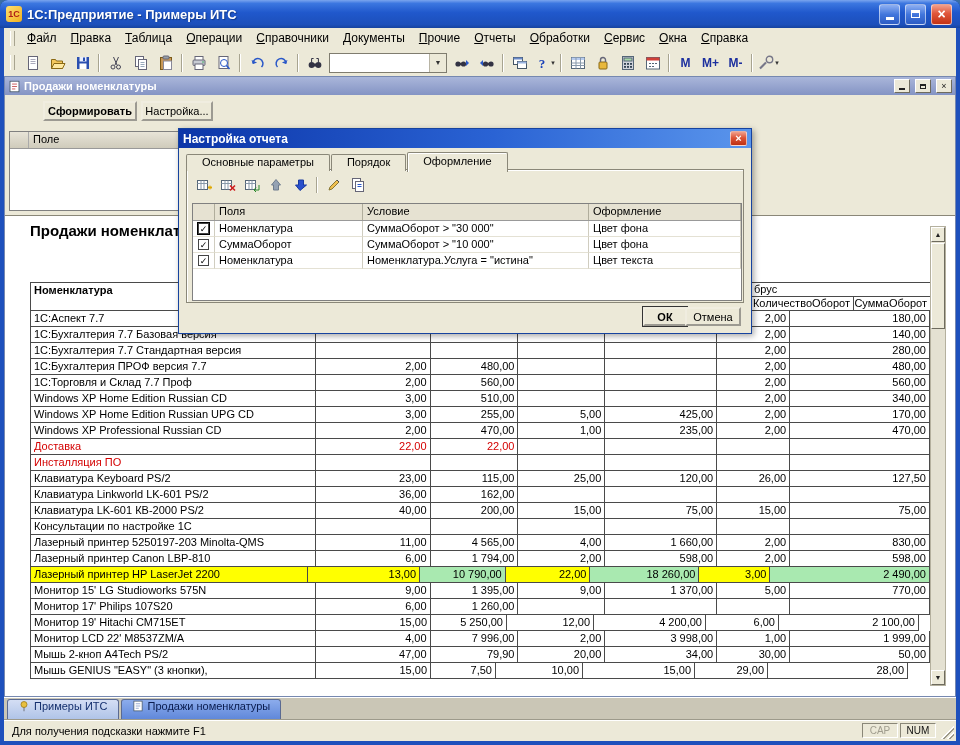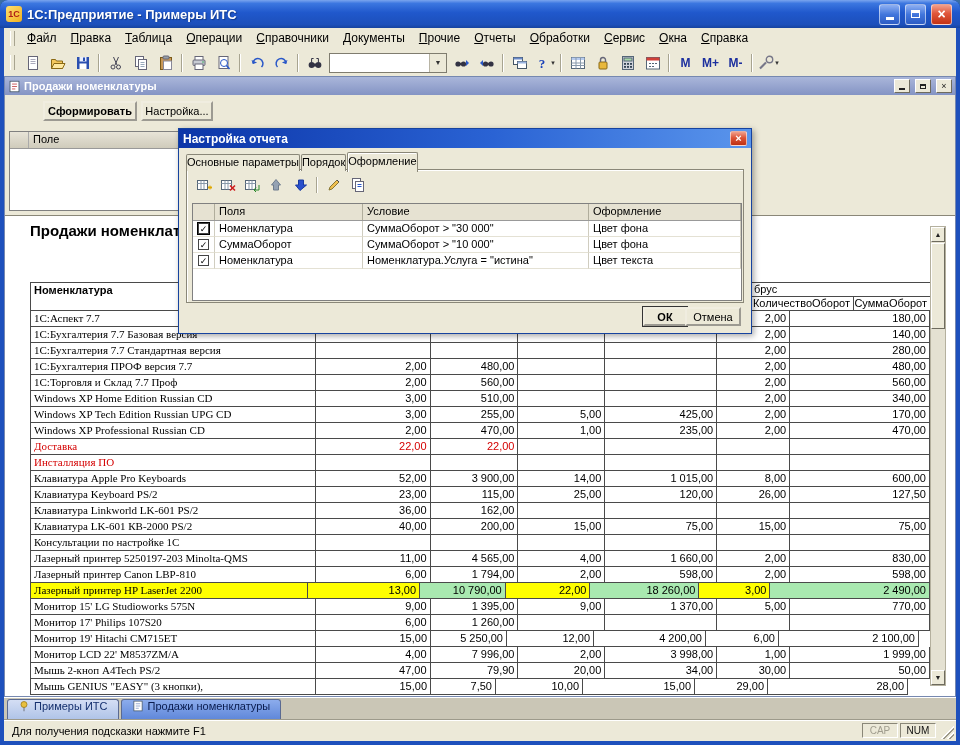--- a/index.html
+++ b/index.html
@@ -61,21 +61,21 @@
           border-bottom:1px solid #4a4a4a;font-weight:bold;padding:1px 0 0 3px;}
   .rhgroup{position:absolute;left:285px;top:0;width:615px;height:14px;box-sizing:border-box;border-right:1px solid #4a4a4a;border-bottom:1px solid #4a4a4a;}
   .rhgroup span{position:absolute;left:438px;top:0;line-height:13px;}
   .rhrow{position:absolute;left:285px;top:14px;height:14px;display:flex;}
   .rhc{box-sizing:border-box;border-right:1px solid #4a4a4a;border-bottom:1px solid #4a4a4a;text-align:right;
        padding-right:3px;line-height:13px;white-space:nowrap;overflow:hidden;height:14px;}
   .rbody{border-left:1px solid #4a4a4a;}
   .rrow{display:flex;height:16px;}
   .rcell{box-sizing:border-box;border-right:1px solid #4a4a4a;border-bottom:1px solid #4a4a4a;line-height:15px;
          white-space:nowrap;overflow:hidden;height:16px;}
-  .rcell.name{width:285px;padding-left:3px;font-family:Liberation Serif, serif;}
+  .rcell.name{width:285px;padding-left:3px;}
   .rcell.num{text-align:right;padding-right:3px;}
   .vscroll{position:absolute;left:925px;top:10px;width:16px;bottom:10px;background:#E4E1D2;border:1px solid #b4b09e;box-sizing:border-box;}
   .vs-btn{position:absolute;left:0;width:14px;height:15px;background:#ECE9D8;border:1px solid;border-color:#fff #6e6b5e #6e6b5e #fff;
           font-size:7px;text-align:center;line-height:13px;color:#222;box-sizing:border-box;}
   .vs-up{top:0;} .vs-down{bottom:0;}
   .vs-thumb{position:absolute;left:0;top:16px;width:14px;height:86px;background:#ECE9D8;border:1px solid;
             border-color:#fff #6e6b5e #6e6b5e #fff;box-sizing:border-box;}
   
   .bottom-tabs{position:absolute;left:0;right:0;bottom:22px;height:22px;background:#cac6b6;border-top:1px solid #fff;
                display:flex;align-items:flex-end;padding-left:3px;gap:2px;box-sizing:border-box;}
@@ -94,21 +94,21 @@
            background:linear-gradient(135deg,transparent 0 55%,#fff 55% 62%,#9d9a8b 62% 70%,transparent 70% 76%,#fff 76% 81%,#9d9a8b 81% 89%,transparent 89%);}
   
   .dialog{position:absolute;left:178px;top:128px;width:574px;height:206px;background:#ECE9D8;border:1px solid #16439f;
           box-shadow:2px 2px 6px rgba(0,0,0,.35);z-index:40;box-sizing:border-box;}
   .dlg-title{height:19px;background:linear-gradient(90deg,#0c35a8 0%,#2a63d4 55%,#5a95ec 100%);display:flex;
              align-items:center;color:#fff;font-weight:bold;font-size:12px;padding:0 4px;}
   .dlg-title-text{flex:1;}
   .dlg-close{width:17px;height:15px;border-radius:2px;background:linear-gradient(180deg,#f0a08c,#dd5438 45%,#bd3012);
              border:1px solid rgba(255,255,255,.6);color:#fff;font-size:11px;line-height:12px;text-align:center;font-weight:bold;box-sizing:border-box;}
   .dlg-tabs{display:flex;padding:4px 7px 0;position:relative;z-index:2;}
-  .dtab{padding:0 0;border:1px solid #8a8778;border-bottom:none;border-radius:2px 2px 0 0;margin-right:1px;
+  .dtab{padding:0 15px;border:1px solid #8a8778;border-bottom:none;border-radius:2px 2px 0 0;margin-right:1px;
         background:#ECE9D8;position:relative;top:2px;height:16px;line-height:15px;font-size:11px;}
   .dtab.active{top:0;height:19px;line-height:17px;box-shadow:inset 1px 1px 0 #fff;z-index:3;}
   .dlg-panel{position:absolute;left:7px;right:7px;top:40px;height:134px;border:1px solid #8a8778;
              box-shadow:inset 1px 1px 0 #fff;background:#ECE9D8;z-index:1;box-sizing:border-box;}
   .dlg-toolbar{display:flex;align-items:center;gap:2px;padding:5px 6px 3px;}
   .dbtn{width:22px;height:20px;display:flex;align-items:center;justify-content:center;}
   .dsep{width:0;height:16px;border-left:1px solid #a8a490;border-right:1px solid #fff;margin:0 3px;}
   .dlg-grid{position:absolute;left:5px;top:33px;width:548px;height:96px;background:#fff;border:1px solid #808080;
             font-size:11px;box-sizing:content-box;overflow:hidden;}
   .dg-header{display:flex;height:16px;background:#E6E2D2;border-bottom:1px solid #999;}
@@ -430,21 +430,21 @@
                 <div data-name="report-row" class="rrow">
                   <div data-name="report-cell-name" class="rcell name">Windows XP Home Edition Russian CD</div>
                   <div data-name="report-cell" class="rcell num" style="width: 115px;">3,00</div>
                   <div data-name="report-cell" class="rcell num" style="width: 88px;">510,00</div>
                   <div data-name="report-cell" class="rcell num" style="width: 87px;"></div>
                   <div data-name="report-cell" class="rcell num" style="width: 112px;"></div>
                   <div data-name="report-cell" class="rcell num" style="width: 73px;">2,00</div>
                   <div data-name="report-cell" class="rcell num" style="width: 140px;">340,00</div>
                 </div>
                 <div data-name="report-row" class="rrow">
-                  <div data-name="report-cell-name" class="rcell name">Windows XP Tech Edition Russian UPG CD</div>
+                  <div data-name="report-cell-name" class="rcell name">Windows XP Home Edition Russian UPG CD</div>
                   <div data-name="report-cell" class="rcell num" style="width: 115px;">3,00</div>
                   <div data-name="report-cell" class="rcell num" style="width: 88px;">255,00</div>
                   <div data-name="report-cell" class="rcell num" style="width: 87px;">5,00</div>
                   <div data-name="report-cell" class="rcell num" style="width: 112px;">425,00</div>
                   <div data-name="report-cell" class="rcell num" style="width: 73px;">2,00</div>
                   <div data-name="report-cell" class="rcell num" style="width: 140px;">170,00</div>
                 </div>
                 <div data-name="report-row" class="rrow">
                   <div data-name="report-cell-name" class="rcell name">Windows XP Professional Russian CD</div>
                   <div data-name="report-cell" class="rcell num" style="width: 115px;">2,00</div>
@@ -464,29 +464,20 @@
                   <div data-name="report-cell" class="rcell num" style="width: 140px; color: rgb(212, 0, 0);"></div>
                 </div>
                 <div data-name="report-row" class="rrow">
                   <div data-name="report-cell-name" class="rcell name" style="color: rgb(212, 0, 0);">Инсталляция ПО</div>
                   <div data-name="report-cell" class="rcell num" style="width: 115px; color: rgb(212, 0, 0);"></div>
                   <div data-name="report-cell" class="rcell num" style="width: 88px; color: rgb(212, 0, 0);"></div>
                   <div data-name="report-cell" class="rcell num" style="width: 87px; color: rgb(212, 0, 0);"></div>
                   <div data-name="report-cell" class="rcell num" style="width: 112px; color: rgb(212, 0, 0);"></div>
                   <div data-name="report-cell" class="rcell num" style="width: 73px; color: rgb(212, 0, 0);"></div>
                   <div data-name="report-cell" class="rcell num" style="width: 140px; color: rgb(212, 0, 0);"></div>
-                </div>
-                <div data-name="report-row" class="rrow">
-                  <div data-name="report-cell-name" class="rcell name">Клавиатура Apple Pro Keyboards</div>
-                  <div data-name="report-cell" class="rcell num" style="width: 115px;">52,00</div>
-                  <div data-name="report-cell" class="rcell num" style="width: 88px;">3 900,00</div>
-                  <div data-name="report-cell" class="rcell num" style="width: 87px;">14,00</div>
-                  <div data-name="report-cell" class="rcell num" style="width: 112px;">1 015,00</div>
-                  <div data-name="report-cell" class="rcell num" style="width: 73px;">8,00</div>
-                  <div data-name="report-cell" class="rcell num" style="width: 140px;">600,00</div>
                 </div>
                 <div data-name="report-row" class="rrow">
                   <div data-name="report-cell-name" class="rcell name">Клавиатура Keyboard PS/2</div>
                   <div data-name="report-cell" class="rcell num" style="width: 115px;">23,00</div>
                   <div data-name="report-cell" class="rcell num" style="width: 88px;">115,00</div>
                   <div data-name="report-cell" class="rcell num" style="width: 87px;">25,00</div>
                   <div data-name="report-cell" class="rcell num" style="width: 112px;">120,00</div>
                   <div data-name="report-cell" class="rcell num" style="width: 73px;">26,00</div>
                   <div data-name="report-cell" class="rcell num" style="width: 140px;">127,50</div>
                 </div>

